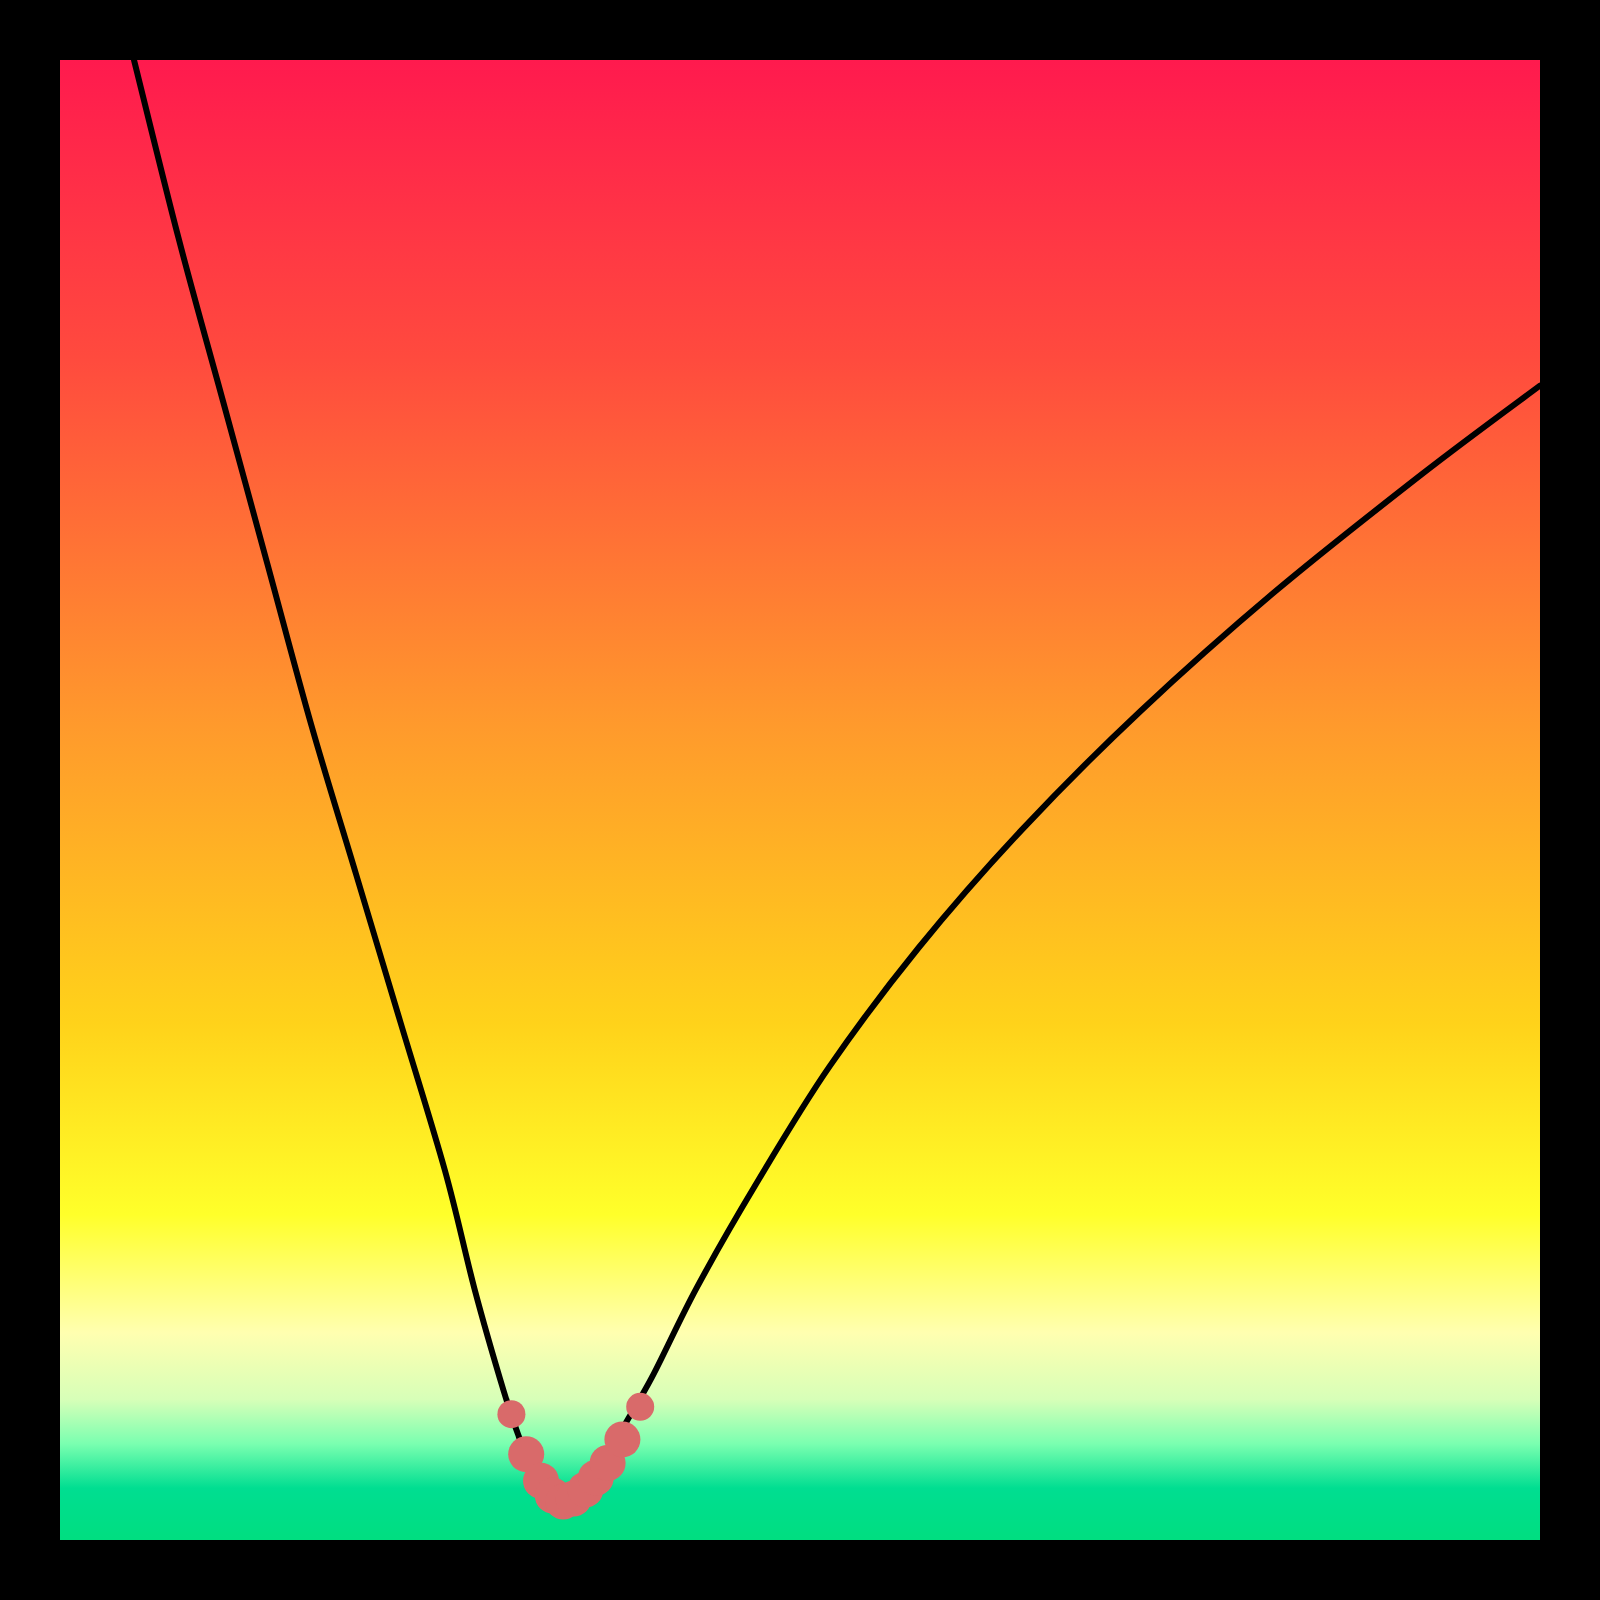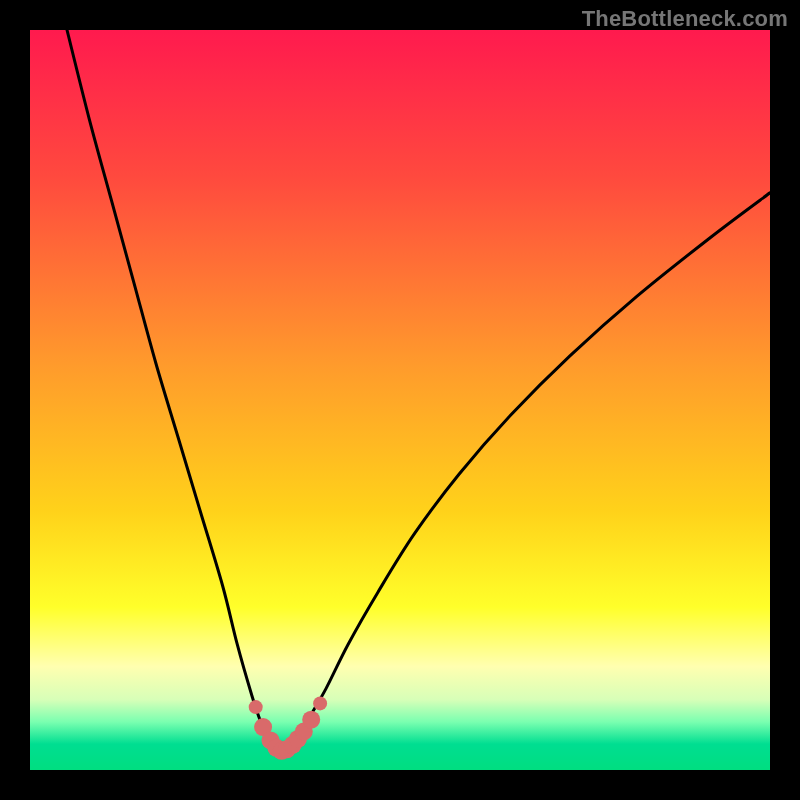--- a/index.html
+++ b/index.html
@@ -71,14 +71,13 @@
           <circle cx="251.6" cy="720.8" r="9" fill="#d96a6a"></circle>
           <circle cx="256.8" cy="719.3" r="9" fill="#d96a6a"></circle>
           <circle cx="262.7" cy="714.8" r="9" fill="#d96a6a"></circle>
           <circle cx="267.9" cy="708.9" r="9" fill="#d96a6a"></circle>
           <circle cx="273.8" cy="701.5" r="9" fill="#d96a6a"></circle>
           <circle cx="281.2" cy="689.7" r="9" fill="#d96a6a"></circle>
           <circle cx="290.1" cy="673.4" r="7" fill="#d96a6a"></circle>
         </g>
     </svg>
   </div>
-  <div class="watermark">TheBottleneck.com</div>
 </div>
 
 </body></html>

